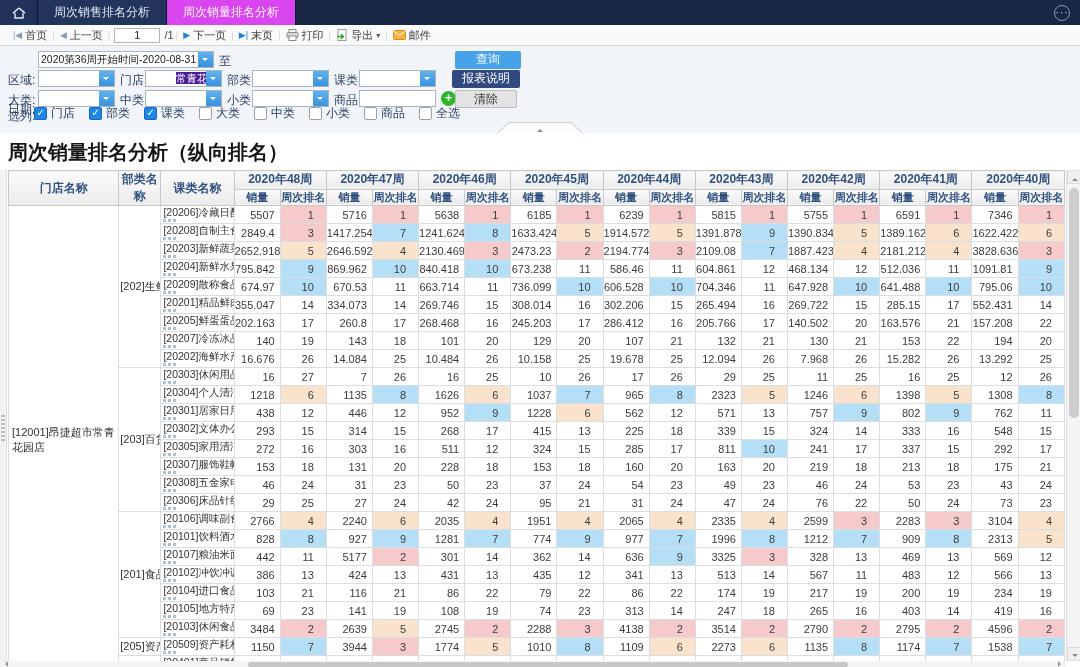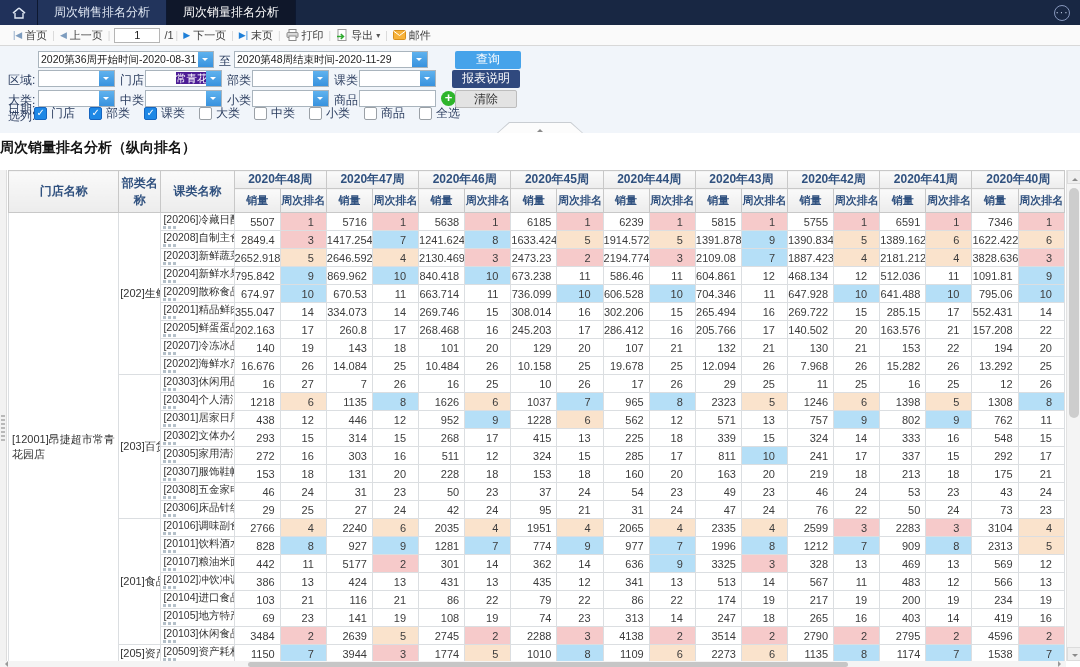--- a/index.html
+++ b/index.html
@@ -4,21 +4,21 @@
 <style>
   * { margin:0; padding:0; box-sizing:border-box; }
   html,body { width:1080px; height:667px; overflow:hidden; }
   body { font-family:"Liberation Sans","DejaVu Sans",sans-serif; background:#fff; }
   .app { position:relative; width:1080px; height:667px; background:#fff; overflow:hidden; }
 
   
   .titlebar { position:absolute; left:0; top:0; width:1080px; height:25px; background:#182743; display:flex; align-items:stretch; }
   .home-tab { width:38px; display:flex; align-items:center; justify-content:center; background:#20315a; border-right:1px solid #0d1830; cursor:pointer; }
   .tab { padding:0 16px; display:flex; align-items:center; font-size:12px; color:#dfe7f3; background:#22345c; border-right:1px solid #0d1830; cursor:pointer; }
-  .tab.active { background:#0f172a; color:#ffffff; }
+  .tab.active { background:#d946ef; color:#ffffff; }
   .menu-circle { margin-left:auto; align-self:center; margin-right:10px; width:16px; height:16px; border:1px solid #8697bd; border-radius:50%; color:#c3cfe6; font-size:10px; line-height:13px; text-align:center; letter-spacing:1px; cursor:pointer; }
 
   
   .toolbar { position:absolute; left:0; top:25px; width:1080px; height:21px; background:#fafafa; border-bottom:1px solid #d8d8d8; display:flex; align-items:center; font-size:11px; color:#3c3c3c; padding-left:8px; }
   .tbi { display:flex; align-items:center; gap:3px; padding:0 5px; cursor:pointer; white-space:nowrap; }
   .tb-sep { color:#d5d5d5; font-size:10px; }
   .arr { font-size:9px; line-height:1; }
   .arr.dim { color:#7d9cbe; }
   .arr.blue { color:#1e7fd8; }
   .pg-input { width:46px; height:15px; border:1px solid #b5b5b5; text-align:center; font-size:11px; color:#222; background:#fff; margin:0 4px; }
@@ -44,26 +44,26 @@
   .cb { width:13px; height:13px; border:1px solid #9aa0a6; background:#fff; border-radius:2px; position:relative; }
   .cb.on { background:#1e88e5; border-color:#1565c0; }
   .cb.on::after { content:'✓'; position:absolute; left:1.5px; top:-1px; color:#fff; font-size:10px; font-weight:bold; }
 
   
   .collapse-outer { position:absolute; left:497px; top:122px; width:86px; height:11px; background:#c9cdd2; clip-path:polygon(12px 0,74px 0,86px 11px,0 11px); cursor:pointer; }
   .collapse-inner { position:absolute; left:1px; top:1px; width:84px; height:10px; background:#fcfcfc; clip-path:polygon(11.5px 0,72.5px 0,84px 10px,0 10px); }
   .collapse-inner::after { content:''; position:absolute; left:39px; top:3px; border:3.5px solid transparent; border-bottom-color:#8a8a8a; }
 
   
-  .rpt-title { position:absolute; left:0; top:139px; font-size:14px; font-weight:bold; color:#141414; }
+  .rpt-title { position:absolute; left:8px; top:139px; font-size:20px; font-weight:bold; color:#141414; }
   .grid-wrap { position:absolute; left:8px; top:170px; width:1057px; height:491px; overflow:hidden; }
   table.grid { border-collapse:collapse; table-layout:fixed; width:1057px; font-size:11px; color:#3c3c3c; }
   .grid th { border:1px solid #c8c8c8; background:linear-gradient(#fafafa,#ececec); color:#30517f; font-weight:bold; padding:0; }
   .grid th.wk { height:17px; font-size:12px; }
-  .grid th.sub { height:24px; font-size:11px; font-weight:bold; }
+  .grid th.sub { height:16px; font-size:11px; font-weight:bold; }
   .grid th.fxh { font-size:12px; }
   .grid td { border:1px solid #dbdee1; height:18px; padding:0; background:#fff; overflow:hidden; white-space:nowrap; }
   .grid td.store { vertical-align:middle; padding:0 3px; font-size:11px; line-height:1.3; color:#333; white-space:normal; }
   .grid td.dept { vertical-align:middle; padding:0 1px; font-size:11px; color:#333; }
   .grid td.cls { padding:1px 2px 0 2px; font-size:10.5px; line-height:11px; vertical-align:top; color:#333; }
   .mini-trend { display:block; width:13px; height:3px; margin-top:1px; background:repeating-linear-gradient(90deg,#b4c0c9 0 3px,transparent 3px 5px); }
   .grid td.qty { text-align:right; padding-right:5px; }
   .grid td.rank { text-align:right; padding-right:12px; }
 
   
@@ -150,24 +150,20 @@
       </span>
   </div>
 
   <div class="filters">
     <span class="lbl" style="left:8px;top:7px;margin-top:48px;">日期:</span>
     <div class="sel" style="left:38px;top:5px;width:176px;">
       <span class="txt">2020第36周开始时间-2020-08-31</span>
         <span class="dd"></span>
     </div>
     <span class="lbl" style="left:219px;top:7px;">至</span>
-    <div class="sel" style="left:234px;top:5px;width:194px;">
-      <span class="txt">2020第48周结束时间-2020-11-29</span>
-        <span class="dd"></span>
-    </div>
     <div class="btn btn-query" style="left:455px;top:5px;width:66px;">查询</div>
 
     <span class="lbl" style="left:8px;top:26px;">区域:</span>
     <div class="sel" style="left:38px;top:24px;width:77px;">
       <span class="txt"></span>
         <span class="dd"></span>
     </div>
     <span class="lbl" style="left:120px;top:26px;">门店:</span>
     <div class="sel" style="left:145px;top:24px;width:77px;">
       <span class="txt"><span class="hl">常青花园店</span></span>

